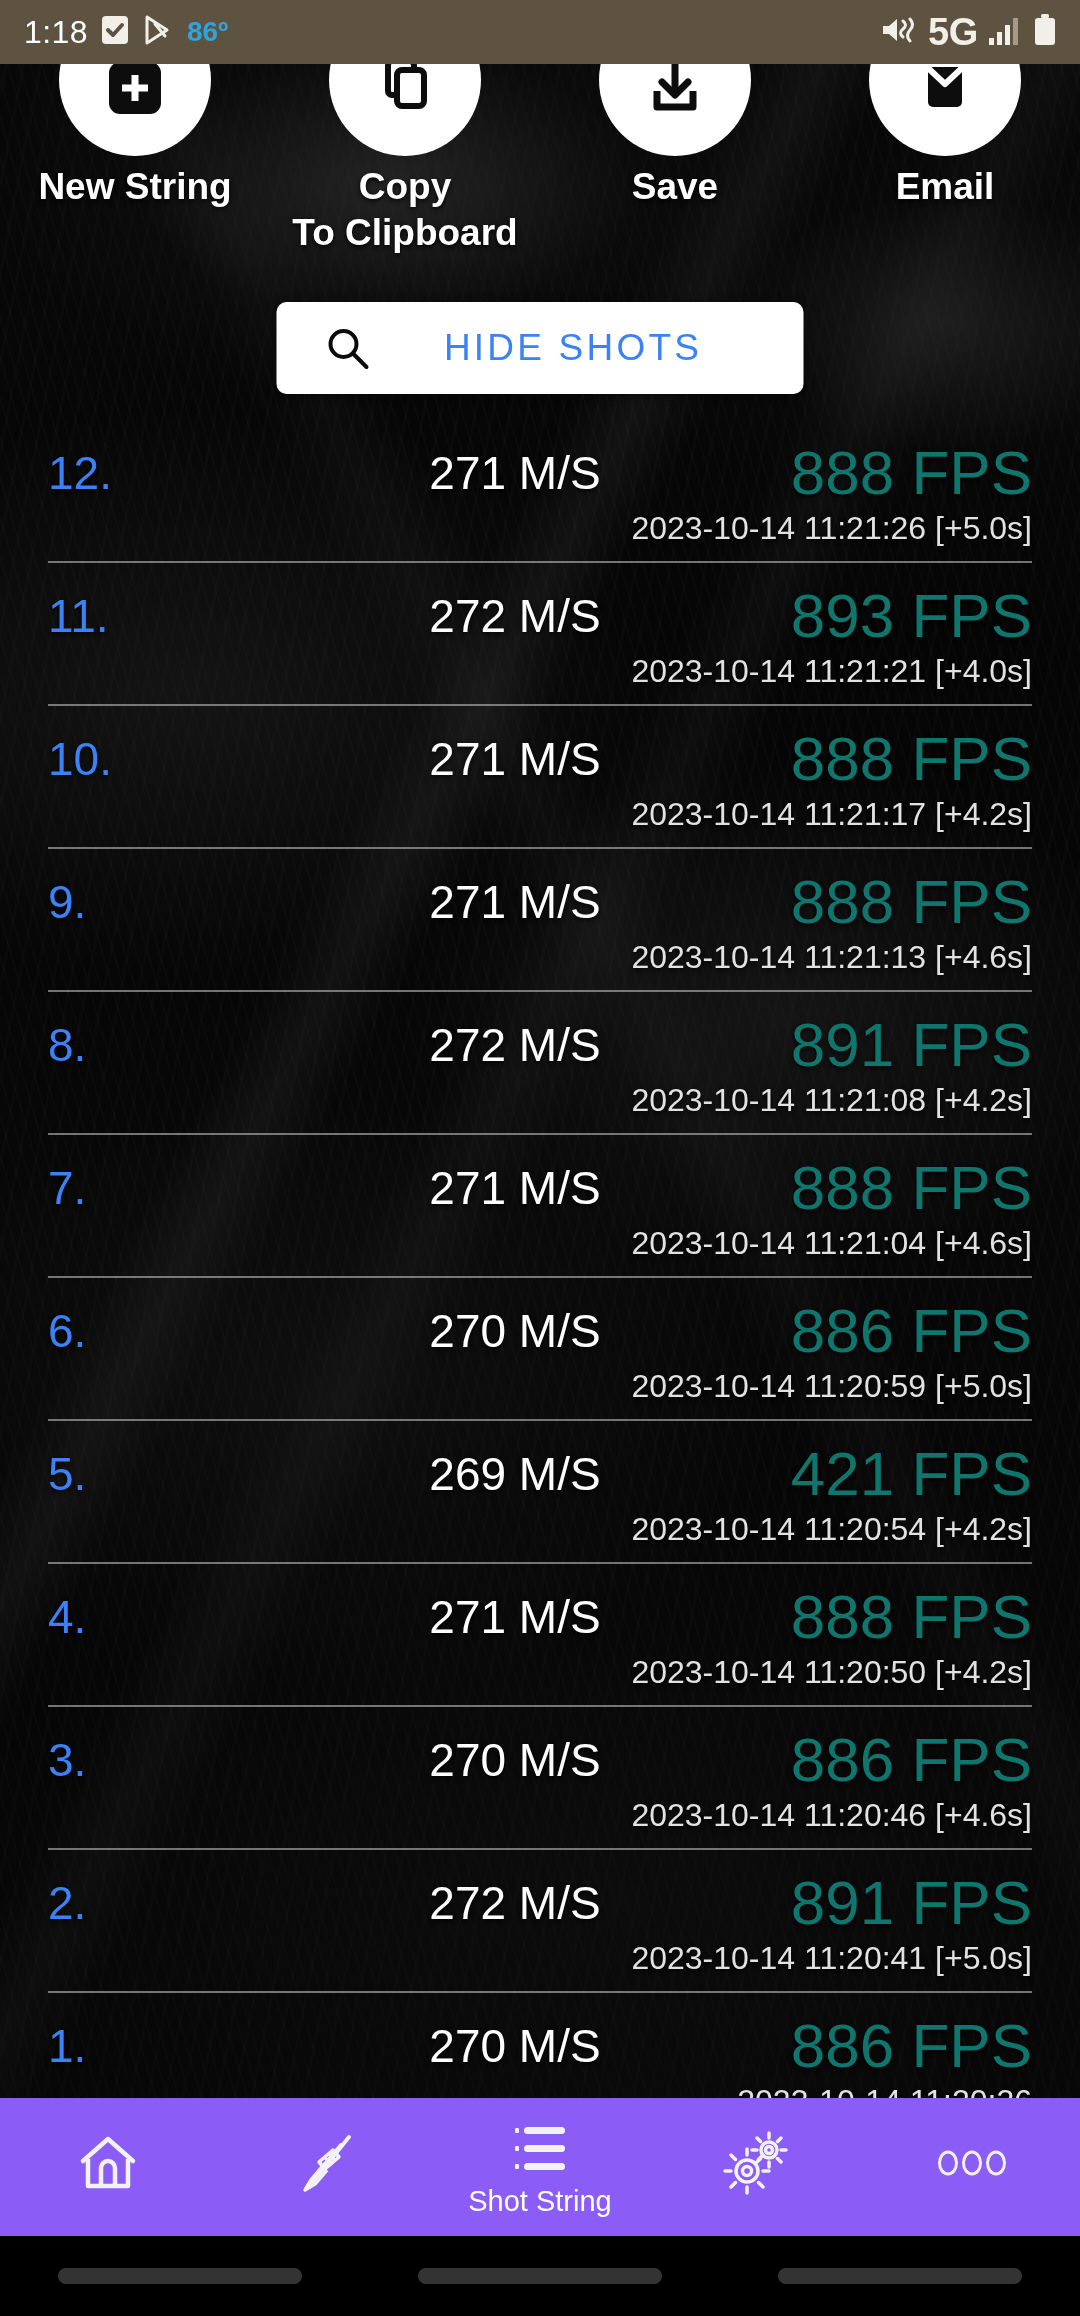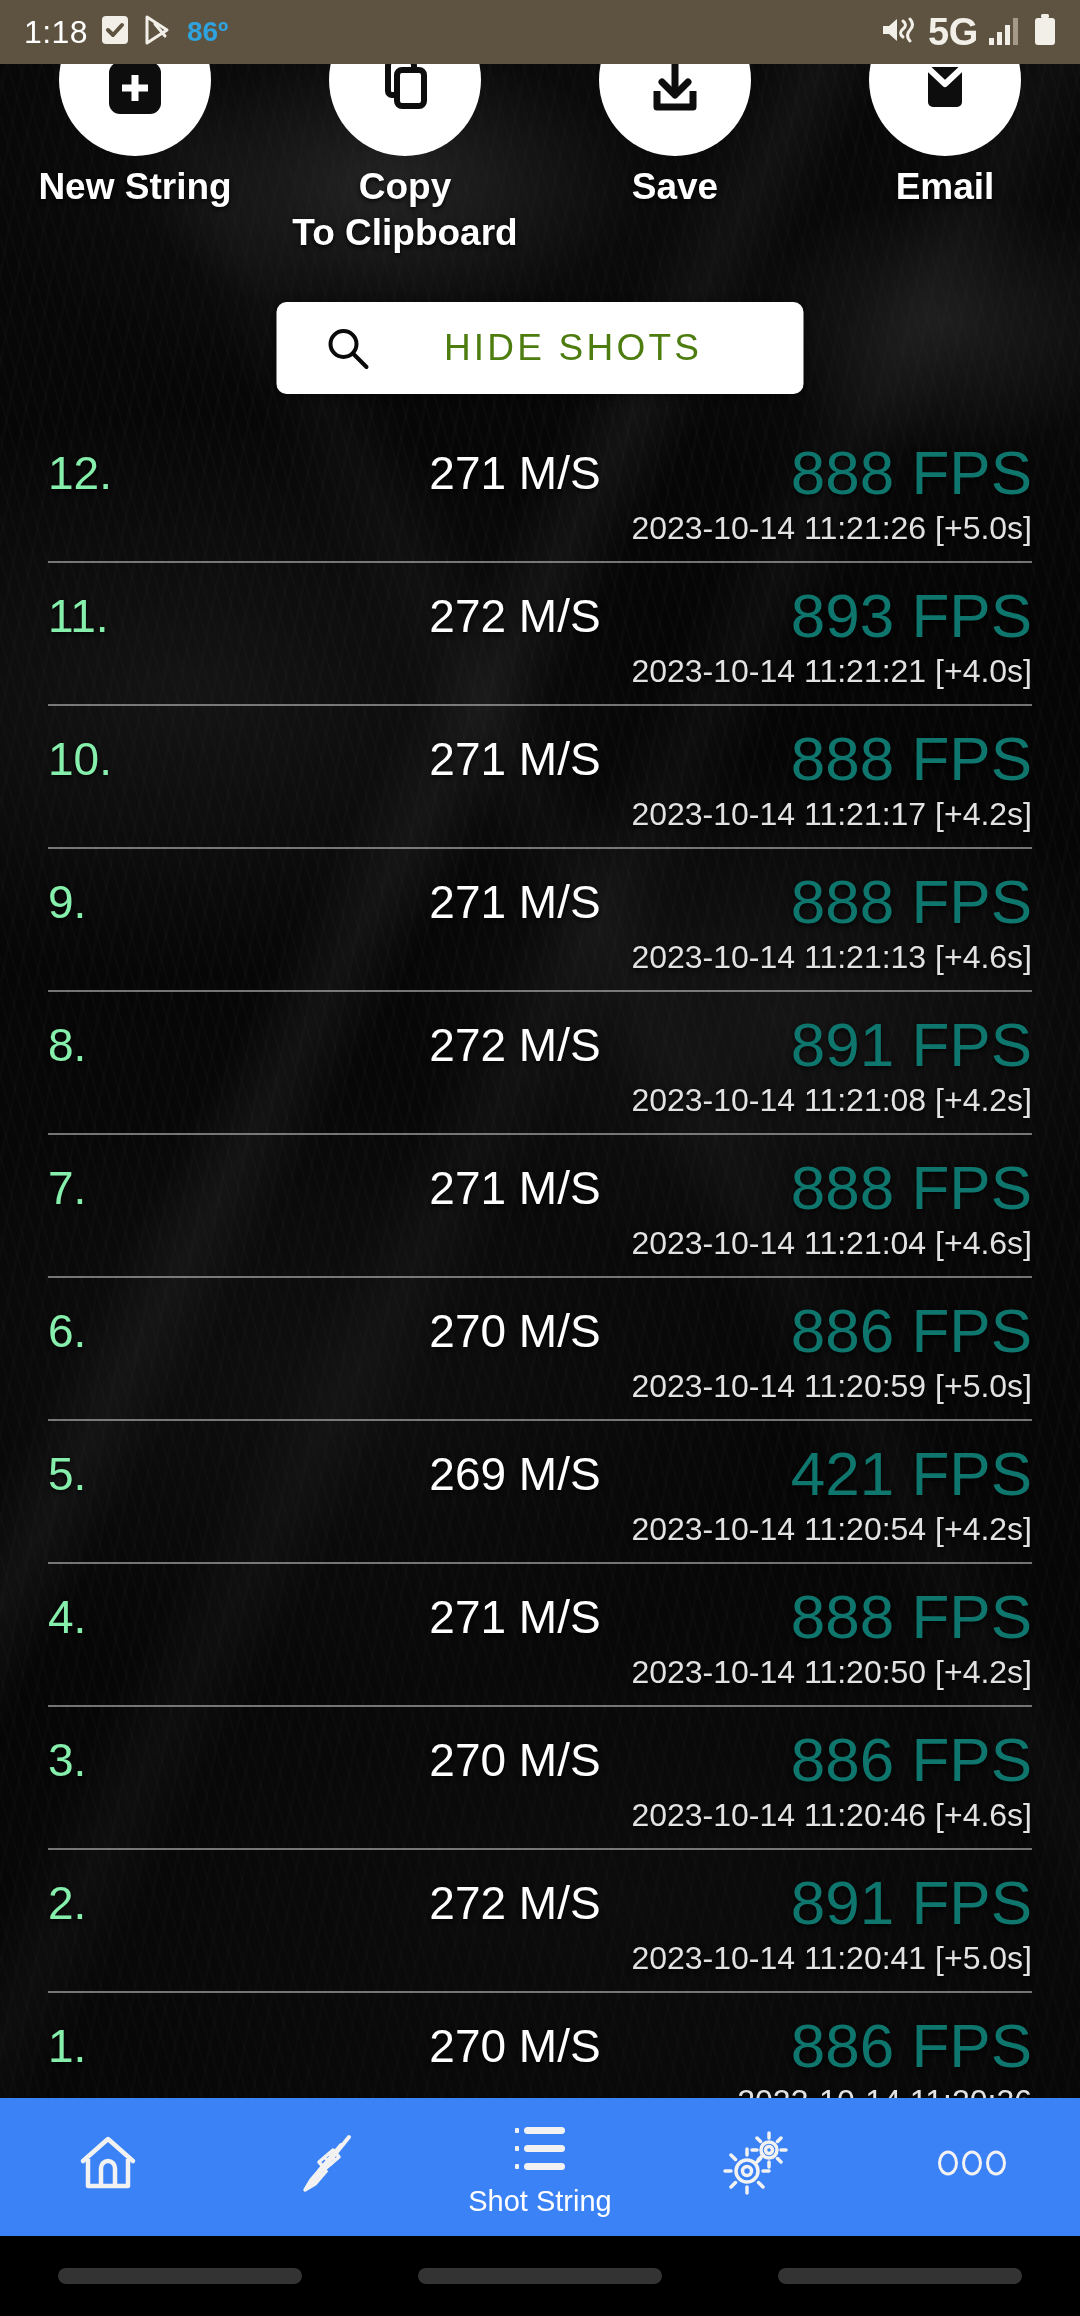--- a/index.html
+++ b/index.html
@@ -92,21 +92,21 @@
     background:#fff;
     border-radius:10px;
     display:flex; align-items:center;
     z-index:20;
     box-shadow:0 2px 10px rgba(0,0,0,.5);
   }
   #hide-shots .hs-icon { margin-left:48px; display:flex; }
   #hide-shots .hs-text {
     flex:1;
     text-align:center;
-    color:#4d7c0f;
+    color:#3b82f6;
     font-size:37px;
     letter-spacing:3.2px;
     padding-right:28px;
   }
 
   
   #shot-list {
     position:absolute;
     top:420px; left:0;
     width:1080px;
@@ -118,21 +118,21 @@
     position:relative;
     height:143px;
     padding:0 48px;
   }
   .shot-main {
     display:flex; align-items:flex-end;
     height:76px;
     padding-top:16px;
   }
   .shot-index {
-    color:#86efac;
+    color:#3b82f6;
     font-size:46px;
     line-height:46px;
     width:200px;
     text-shadow:0 2px 5px rgba(0,0,0,.85);
   }
   .shot-ms {
     color:#fff;
     font-size:46px;
     line-height:46px;
     flex:1;
@@ -161,21 +161,21 @@
     height:2px;
     background:rgba(205,205,205,.55);
   }
   .shot-row.last .shot-sep { background:rgba(205,205,205,.5); }
 
   
   #bottomnav {
     position:absolute;
     left:0; bottom:80px;
     width:1080px; height:138px;
-    background:#3b82f6;
+    background:#8b5cf6;
     display:flex; align-items:center;
     z-index:30;
   }
   .nav-item {
     flex:1;
     display:flex; flex-direction:column;
     align-items:center; justify-content:center;
     height:138px;
     gap:4px;
   }

